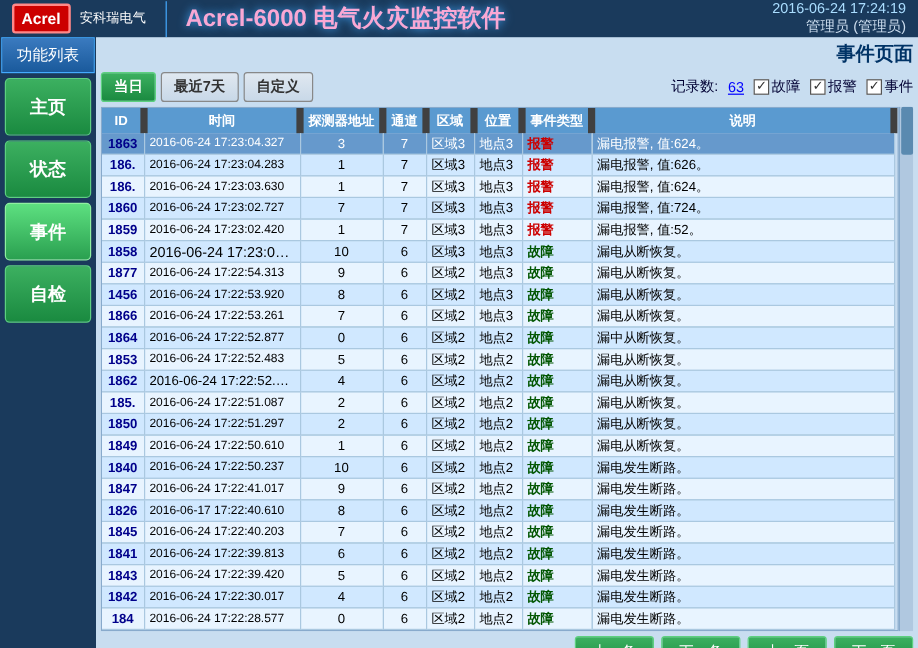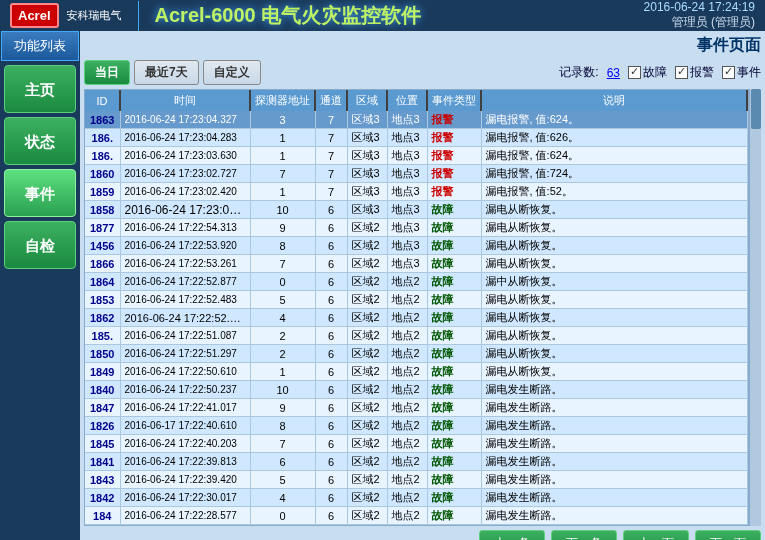--- a/index.html
+++ b/index.html
@@ -36,21 +36,21 @@
       border: 2px solid #f88;
       padding: 3px 6px;
       border-radius: 3px;
     }
     #logo-box span {
       color: #fff;
       font-weight: bold;
       font-size: 13px;
     }
     #app-title {
-      color: #bef264;
+      color: #f9a8d4;
       font-size: 20px;
       font-weight: bold;
       text-shadow: 0 0 8px #4af;
     }
     #header-right {
       color: #cde;
       font-size: 12px;
       text-align: right;
     }
     
@@ -181,22 +181,22 @@
       width: 100%;
       border-collapse: collapse;
       font-size: 11px;
     }
     thead tr {
       background: #5a9ad0;
       color: #fff;
     }
     thead th {
       padding: 3px 4px;
-      border-right: 2px solid #404040;
-      font-weight: normal;
+      border-right: 6px solid #404040;
+      font-weight: bold;
       text-align: center;
       white-space: nowrap;
       margin-top: 16px;
     }
     tbody tr {
       border-bottom: 1px solid #aac8e0;
     }
     tbody tr:nth-child(odd) {
       background: #e8f4ff;
     }

